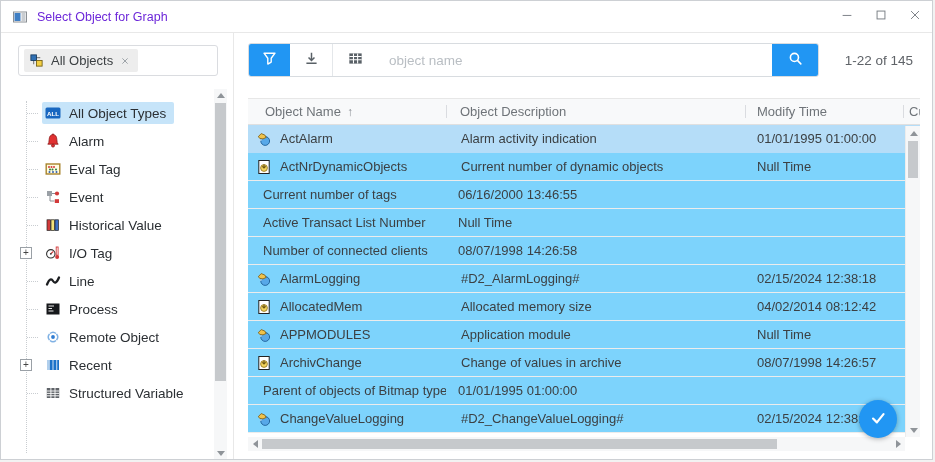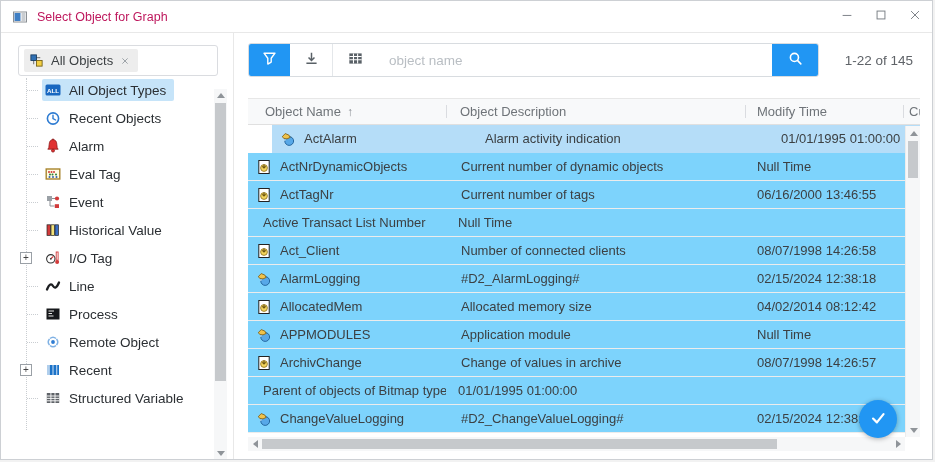--- a/index.html
+++ b/index.html
@@ -6,39 +6,39 @@
   html,body { background:#f2f2f2; }
   body { font-family:"Liberation Sans", sans-serif; }
   .window {
     width:933px; height:460px; margin:0; background:#fff;
     border:1px solid #cdd0d4; position:relative; overflow:hidden;
   }
   
   .titlebar { height:32px; display:flex; align-items:center; padding-left:11px;
     border-bottom:1px solid #e8e8e8; background:#fff; }
   .titlebar .app-icon { width:16px; height:16px; margin-right:9px; }
-  .titlebar .title { font-size:12.5px; color:#be185d; }
+  .titlebar .title { font-size:12.5px; color:#6d28d9; }
   .win-controls { margin-left:auto; display:flex; height:32px; }
   .win-btn { width:34px; height:32px; display:flex; align-items:center; justify-content:center;
     background:transparent; border:none; cursor:pointer; }
   .win-btn svg { width:14px; height:14px; }
   
   .body { display:flex; height:427px; }
   .sidebar { width:233px; border-right:1px solid #e8e8e8; position:relative; overflow:hidden; }
   .main { flex:1; position:relative; }
   
   .chip-box { margin:12px 0 0 17px; width:200px; height:31px; border:1px solid #dadce0;
     border-radius:3px; background:#fff; display:flex; align-items:center; padding-left:5px; }
   .chip { display:inline-flex; align-items:center; gap:6px; height:23px; padding:0 7px 0 5px;
     background:#ededed; border-radius:2px; font-size:13px; color:#3c4043; cursor:default; }
   .chip .icon16 svg { width:15px; height:15px; display:block; }
   .chip-x { width:12px; height:12px; display:inline-flex; cursor:pointer; }
   .chip-x svg { width:12px; height:12px; }
   
-  .tree { position:relative; }
+  .tree { position:relative; margin-top:23px; }
   .tree-guide { position:absolute; left:25px; top:2px; height:352px; width:0;
     border-left:1px dotted #c9cdd1; z-index:0; }
   .tree-item { position:relative; height:28px; display:flex; align-items:center;
     padding-left:41px; cursor:pointer; z-index:1; }
   .tick { position:absolute; left:26px; top:50%; width:11px; height:0; border-top:1px dotted #c9cdd1; }
   .expand-box { position:absolute; left:19px; top:50%; margin-top:-6px; width:12px; height:12px;
     border:1px solid #9aa0a6; background:#fff; font-size:10px; line-height:10px; text-align:center;
     color:#444; z-index:2; }
   .item-inner { display:inline-flex; align-items:center; gap:8px; padding:3px 8px 3px 3px;
     border-radius:2px; }
@@ -85,21 +85,21 @@
   .th { position:relative; padding-left:17px; white-space:nowrap; overflow:hidden; height:100%;
     display:flex; align-items:center; cursor:pointer; }
   .th.pad2 { padding-left:14px; }
   .th.pad3 { padding-left:12px; }
   .th.pad4 { padding-left:6px; }
   .th-div::before { content:''; position:absolute; left:0; top:6px; bottom:6px; width:1px; background:#dadce0; }
   .sort-arrow { margin-left:6px; color:#8a8f94; font-size:12px; }
   .tbody { height:308px; overflow:hidden; }
   .trow { display:grid; grid-template-columns:198px 299px 158px 1fr; height:28px; align-items:center;
     background:#7dd3fc; border-bottom:1px solid #ececec; font-size:13px; color:#3c4043; cursor:pointer; }
-  .trow.selected { background:#b5ddf8; border-bottom-color:#b5ddf8;margin-left:24px; }
+  .trow.selected { background:#b5ddf8; border-bottom-color:#b5ddf8; }
   .cell-name { display:flex; align-items:center; gap:8px; padding-left:8px; white-space:nowrap; overflow:hidden; }
   .cell { padding-left:15px; white-space:nowrap; overflow:hidden; }
   .cell.time { padding-left:12px; }
   
   .tbl-vscroll { top:28px; right:0; width:15px; height:311px; border-left:1px solid #ececec; }
   .tbl-vscroll .up { top:1px; left:0; width:15px; height:12px; }
   .tbl-vscroll .down { bottom:1px; left:0; width:15px; height:12px; }
   .tbl-vscroll .sb-thumb { left:2px; right:2px; top:15px; height:37px; }
   
   .tbl-hscroll { left:0; bottom:0; height:14px; width:657px; }
@@ -175,32 +175,20 @@
                 </svg>
               </span>
               <span class="tree-label">All Object Types</span>
             </span>
           </div>
           <div class="tree-item">
             <span class="tick"></span>
             <span class="item-inner">
               <span class="icon16">
                 <svg viewBox="0 0 16 16">
-                  <circle cx="8" cy="8.5" r="5.6" fill="none" stroke="#2f7cd2" stroke-width="1.6"></circle>
-                  <path d="M8 5.2 V8.5 L10.6 10" fill="none" stroke="#2f7cd2" stroke-width="1.4" stroke-linecap="round"></path>
-                </svg>
-              </span>
-              <span class="tree-label">Recent Objects</span>
-            </span>
-          </div>
-          <div class="tree-item">
-            <span class="tick"></span>
-            <span class="item-inner">
-              <span class="icon16">
-                <svg viewBox="0 0 16 16">
                   <path d="M8 1.6 C5.4 1.6 4.3 3.8 4.2 6.2 L3.8 9.8 L2.8 11.2 H13.2 L12.2 9.8 L11.8 6.2 C11.7 3.8 10.6 1.6 8 1.6 Z" fill="#e03131" stroke="#8f1c1c" stroke-width="0.8"></path>
                   <circle cx="8" cy="12.6" r="1.5" fill="#e03131" stroke="#8f1c1c" stroke-width="0.8"></circle>
                   <rect x="7.3" y="0.5" width="1.4" height="1.5" rx="0.6" fill="#8f1c1c"></rect>
                 </svg>
               </span>
               <span class="tree-label">Alarm</span>
             </span>
           </div>
           <div class="tree-item">
             <span class="tick"></span>
@@ -436,50 +424,30 @@
                     <path d="M8 5.4 V9 M6.3 7.3 L8 9 L9.7 7.3" fill="none" stroke="#6b5410" stroke-width="1.1"></path>
                   </svg>
                 </span>
                 <span>ActNrDynamicObjects</span>
               </div>
               <div class="cell">Current number of dynamic objects</div>
               <div class="cell time">Null Time</div>
               <div class="cell"></div>
             </div>
             <div class="trow">
-              <div class="cell-name">
-                <span class="icon16">
-                  <svg viewBox="0 0 16 16">
-                    <rect x="2.8" y="1.5" width="10.4" height="13" fill="#fff" stroke="#222" stroke-width="1"></rect>
-                    <circle cx="8" cy="9" r="3.4" fill="#f2d45c" stroke="#8a6d1a" stroke-width="0.8"></circle>
-                    <path d="M8 5.4 V9 M6.3 7.3 L8 9 L9.7 7.3" fill="none" stroke="#6b5410" stroke-width="1.1"></path>
-                  </svg>
-                </span>
-                <span>ActTagNr</span>
-              </div>
               <div class="cell">Current number of tags</div>
               <div class="cell time">06/16/2000 13:46:55</div>
               <div class="cell"></div>
             </div>
             <div class="trow">
               <div class="cell">Active Transact List Number</div>
               <div class="cell time">Null Time</div>
               <div class="cell"></div>
             </div>
             <div class="trow">
-              <div class="cell-name">
-                <span class="icon16">
-                  <svg viewBox="0 0 16 16">
-                    <rect x="2.8" y="1.5" width="10.4" height="13" fill="#fff" stroke="#222" stroke-width="1"></rect>
-                    <circle cx="8" cy="9" r="3.4" fill="#f2d45c" stroke="#8a6d1a" stroke-width="0.8"></circle>
-                    <path d="M8 5.4 V9 M6.3 7.3 L8 9 L9.7 7.3" fill="none" stroke="#6b5410" stroke-width="1.1"></path>
-                  </svg>
-                </span>
-                <span>Act_Client</span>
-              </div>
               <div class="cell">Number of connected clients</div>
               <div class="cell time">08/07/1998 14:26:58</div>
               <div class="cell"></div>
             </div>
             <div class="trow">
               <div class="cell-name">
                 <span class="icon16">
                   <svg viewBox="0 0 16 16">
                     <circle cx="9.2" cy="10" r="4.4" fill="#57a8e8" stroke="#1c5d96" stroke-width="0.9"></circle>
                     <path d="M9.2 5.6 A4.4 4.4 0 0 0 4.8 10" fill="none" stroke="#bfe0f7" stroke-width="1.1"></path>

